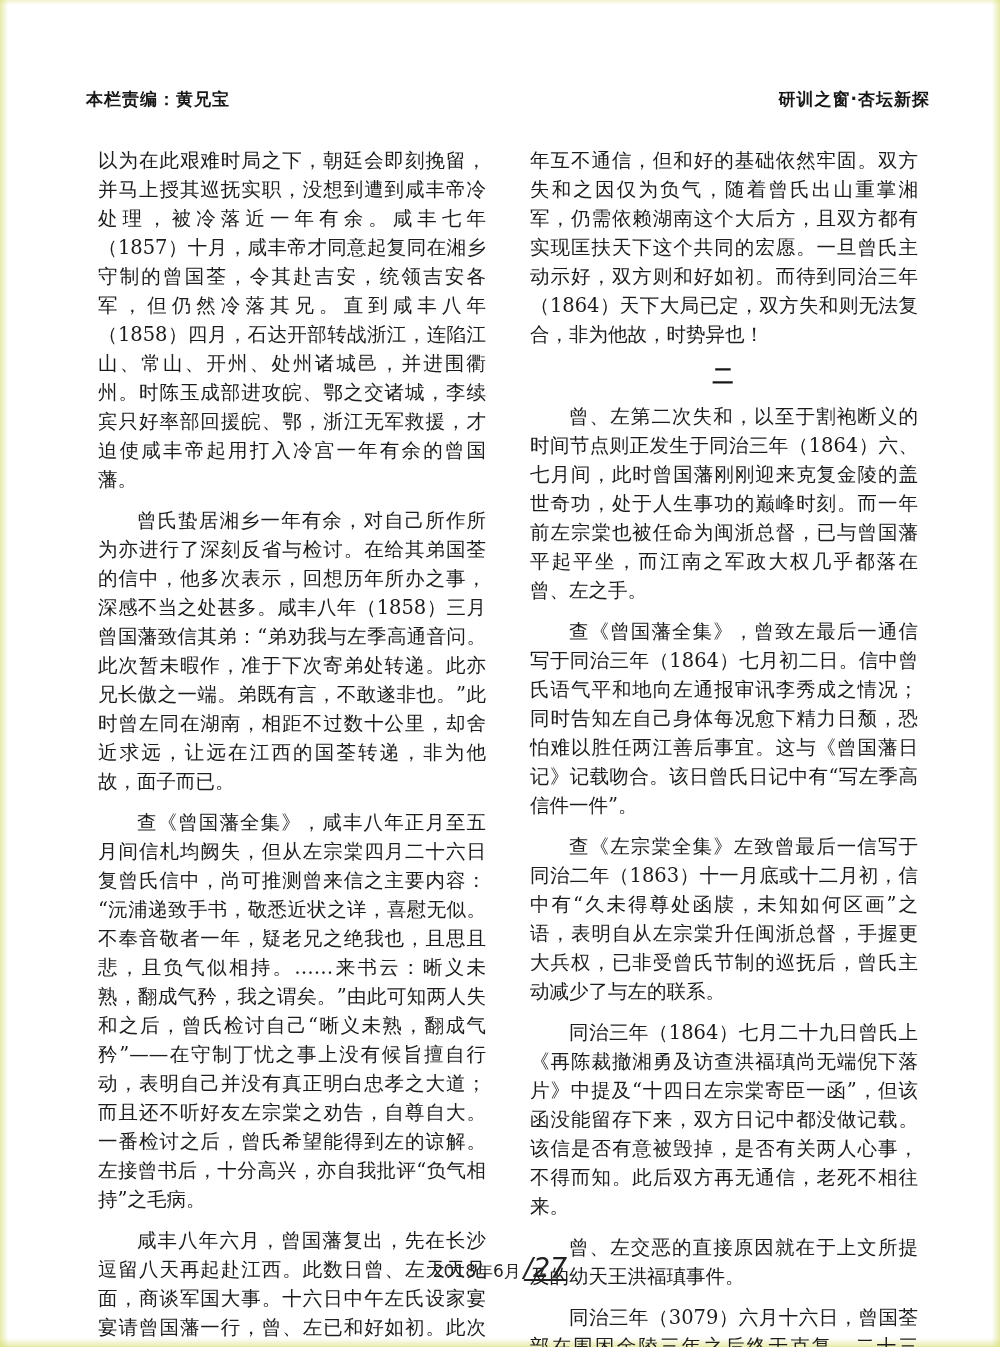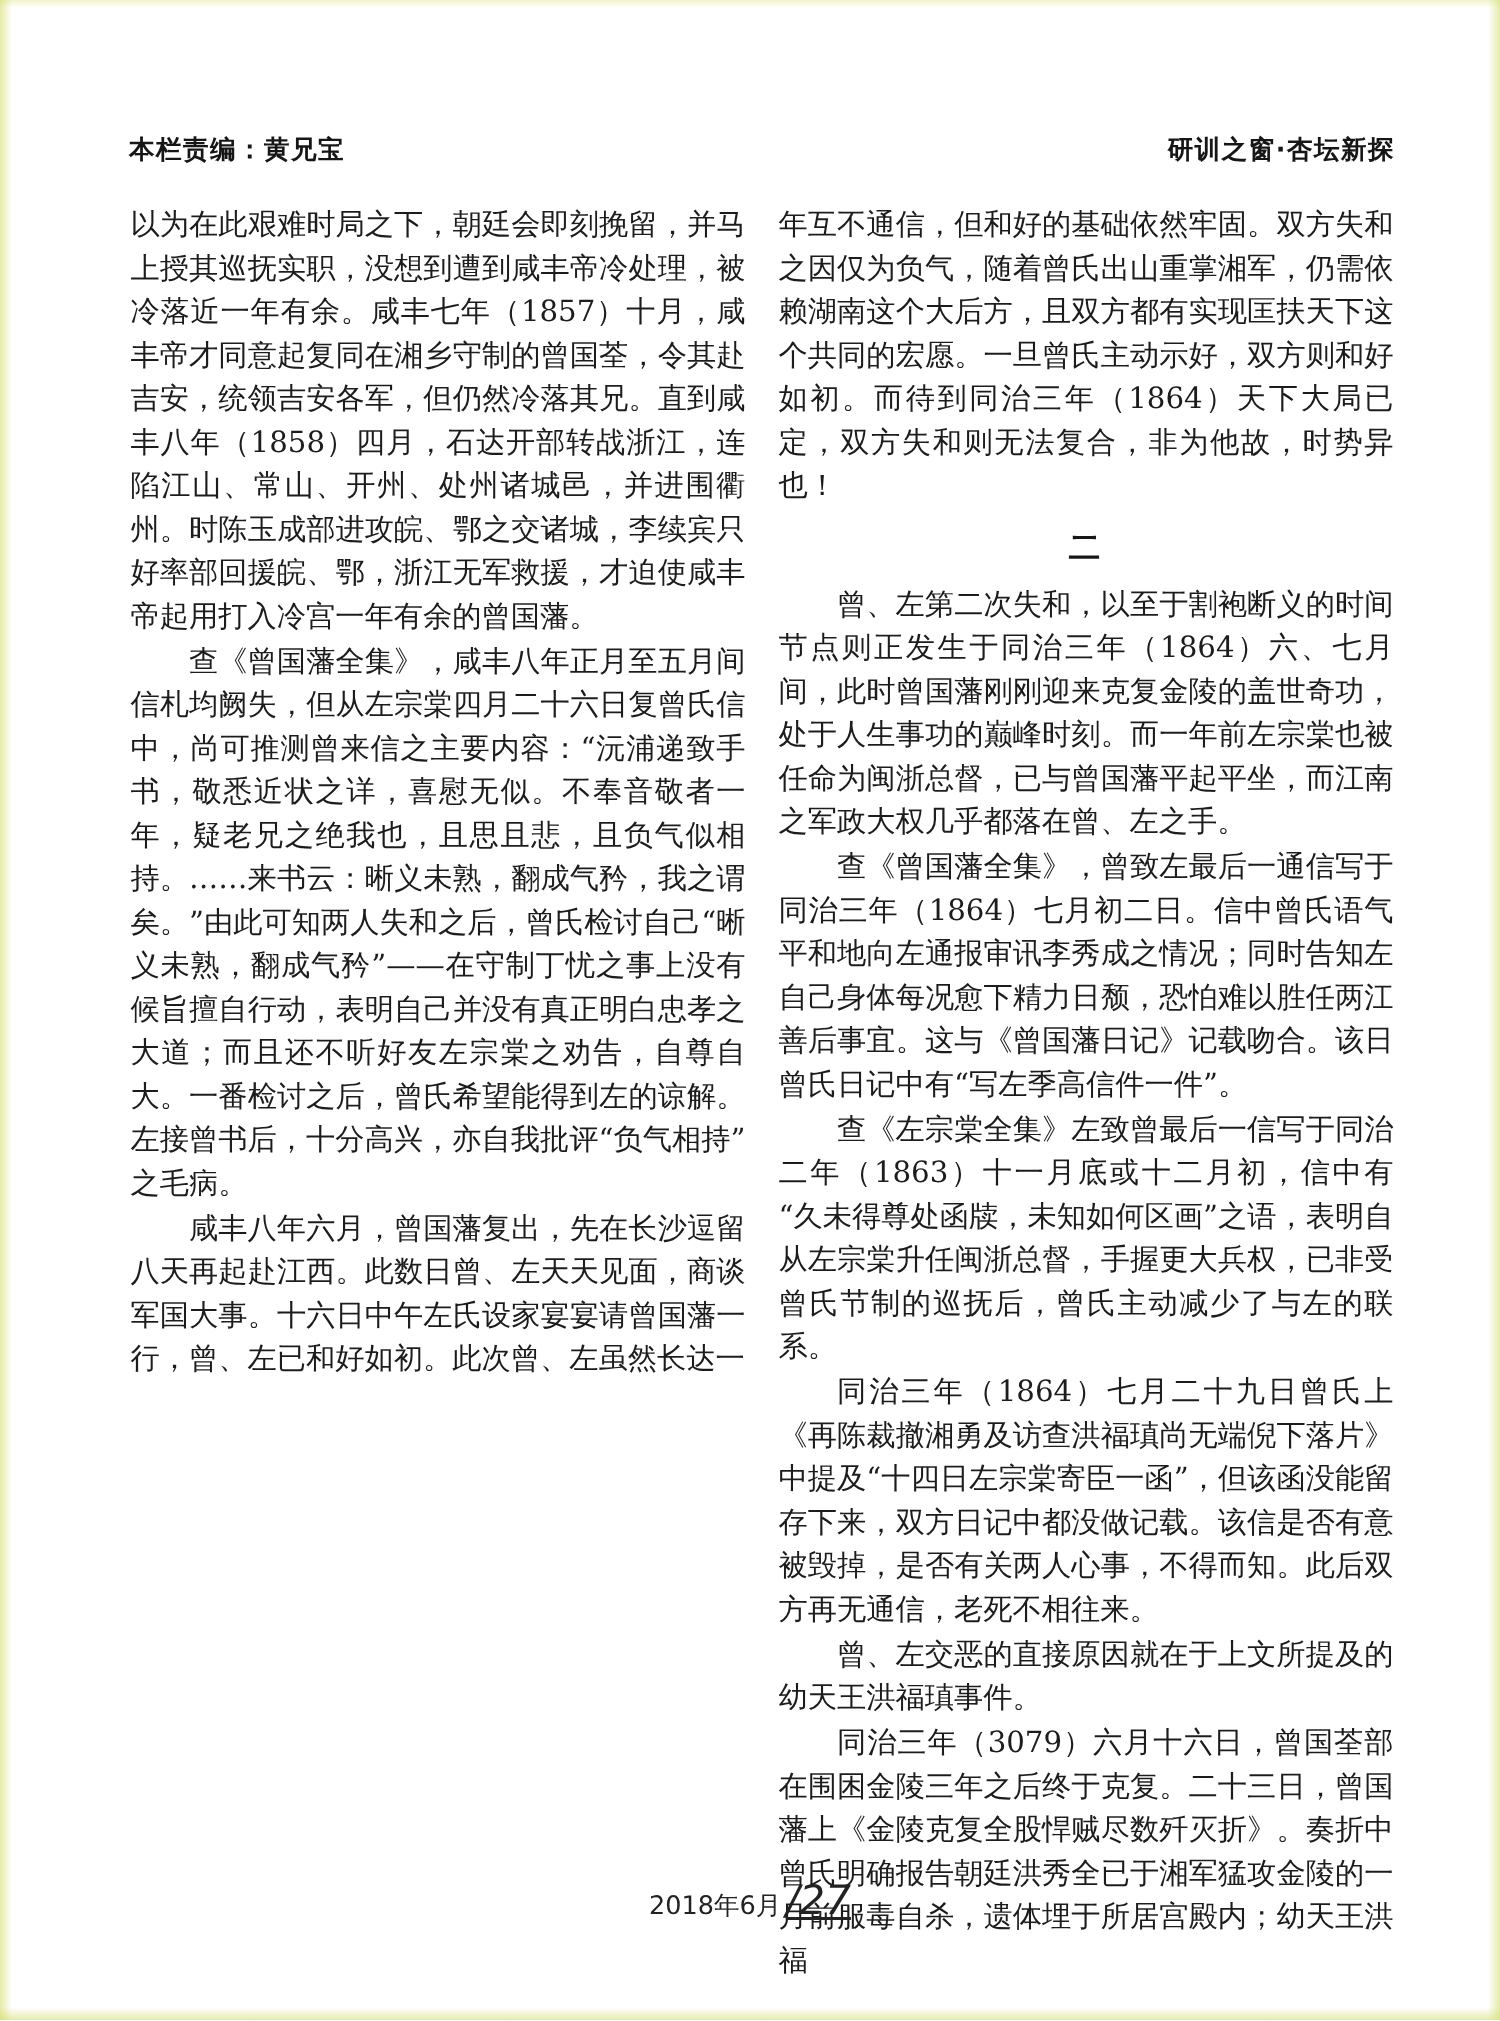--- a/index.html
+++ b/index.html
@@ -38,21 +38,21 @@
     color:#161616;
   }
   .columns{
     position:absolute;
     top:134px;left:86px;right:70px;
     display:flex;
     gap:20px;
   }
   .column{flex:1;min-width:0;}
   .para{
-    margin:1px;
+    margin:12px;
     font-size:19.5px;
     line-height:29px;
     text-align:justify;
     letter-spacing:0;
     color:var(--text);
   }
   .para.indent{text-indent:2em;}
   .section-heading{
     margin:13px 0 9px;
     font-size:21px;
@@ -93,20 +93,21 @@
   <div class="edge bottom"></div>
 
   <div class="header">
     <span>本栏责编：黄兄宝</span>
     <span>研训之窗·杏坛新探</span>
   </div>
 
   <div class="columns">
     <div class="column">
         <p class="para">以为在此艰难时局之下，朝廷会即刻挽留，并马上授其巡抚实职，没想到遭到咸丰帝冷处理，被冷落近一年有余。咸丰七年（1857）十月，咸丰帝才同意起复同在湘乡守制的曾国荃，令其赴吉安，统领吉安各军，但仍然冷落其兄。直到咸丰八年（1858）四月，石达开部转战浙江，连陷江山、常山、开州、处州诸城邑，并进围衢州。时陈玉成部进攻皖、鄂之交诸城，李续宾只好率部回援皖、鄂，浙江无军救援，才迫使咸丰帝起用打入冷宫一年有余的曾国藩。</p>
+        <p class="para indent">曾氏蛰居湘乡一年有余，对自己所作所为亦进行了深刻反省与检讨。在给其弟国荃的信中，他多次表示，回想历年所办之事，深感不当之处甚多。咸丰八年（1858）三月曾国藩致信其弟：“弟劝我与左季高通音问。此次暂未暇作，准于下次寄弟处转递。此亦兄长傲之一端。弟既有言，不敢遂非也。”此时曾左同在湖南，相距不过数十公里，却舍近求远，让远在江西的国荃转递，非为他故，面子而已。</p>
         <p class="para indent">查《曾国藩全集》，咸丰八年正月至五月间信札均阙失，但从左宗棠四月二十六日复曾氏信中，尚可推测曾来信之主要内容：“沅浦递致手书，敬悉近状之详，喜慰无似。不奉音敬者一年，疑老兄之绝我也，且思且悲，且负气似相持。……来书云：晰义未熟，翻成气矜，我之谓矣。”由此可知两人失和之后，曾氏检讨自己“晰义未熟，翻成气矜”——在守制丁忧之事上没有候旨擅自行动，表明自己并没有真正明白忠孝之大道；而且还不听好友左宗棠之劝告，自尊自大。一番检讨之后，曾氏希望能得到左的谅解。左接曾书后，十分高兴，亦自我批评“负气相持”之毛病。</p>
         <p class="para indent">咸丰八年六月，曾国藩复出，先在长沙逗留八天再起赴江西。此数日曾、左天天见面，商谈军国大事。十六日中午左氏设家宴宴请曾国藩一行，曾、左已和好如初。此次曾、左虽然长达一</p>
       </div>
     <div class="column">
         <p class="para">年互不通信，但和好的基础依然牢固。双方失和之因仅为负气，随着曾氏出山重掌湘军，仍需依赖湖南这个大后方，且双方都有实现匡扶天下这个共同的宏愿。一旦曾氏主动示好，双方则和好如初。而待到同治三年（1864）天下大局已定，双方失和则无法复合，非为他故，时势异也！</p>
         <h2 class="section-heading">二</h2>
         <p class="para indent">曾、左第二次失和，以至于割袍断义的时间节点则正发生于同治三年（1864）六、七月间，此时曾国藩刚刚迎来克复金陵的盖世奇功，处于人生事功的巅峰时刻。而一年前左宗棠也被任命为闽浙总督，已与曾国藩平起平坐，而江南之军政大权几乎都落在曾、左之手。</p>
         <p class="para indent">查《曾国藩全集》，曾致左最后一通信写于同治三年（1864）七月初二日。信中曾氏语气平和地向左通报审讯李秀成之情况；同时告知左自己身体每况愈下精力日颓，恐怕难以胜任两江善后事宜。这与《曾国藩日记》记载吻合。该日曾氏日记中有“写左季高信件一件”。</p>
         <p class="para indent">查《左宗棠全集》左致曾最后一信写于同治二年（1863）十一月底或十二月初，信中有“久未得尊处函牍，未知如何区画”之语，表明自从左宗棠升任闽浙总督，手握更大兵权，已非受曾氏节制的巡抚后，曾氏主动减少了与左的联系。</p>
         <p class="para indent">同治三年（1864）七月二十九日曾氏上《再陈裁撤湘勇及访查洪福瑱尚无端倪下落片》中提及“十四日左宗棠寄臣一函”，但该函没能留存下来，双方日记中都没做记载。该信是否有意被毁掉，是否有关两人心事，不得而知。此后双方再无通信，老死不相往来。</p>

